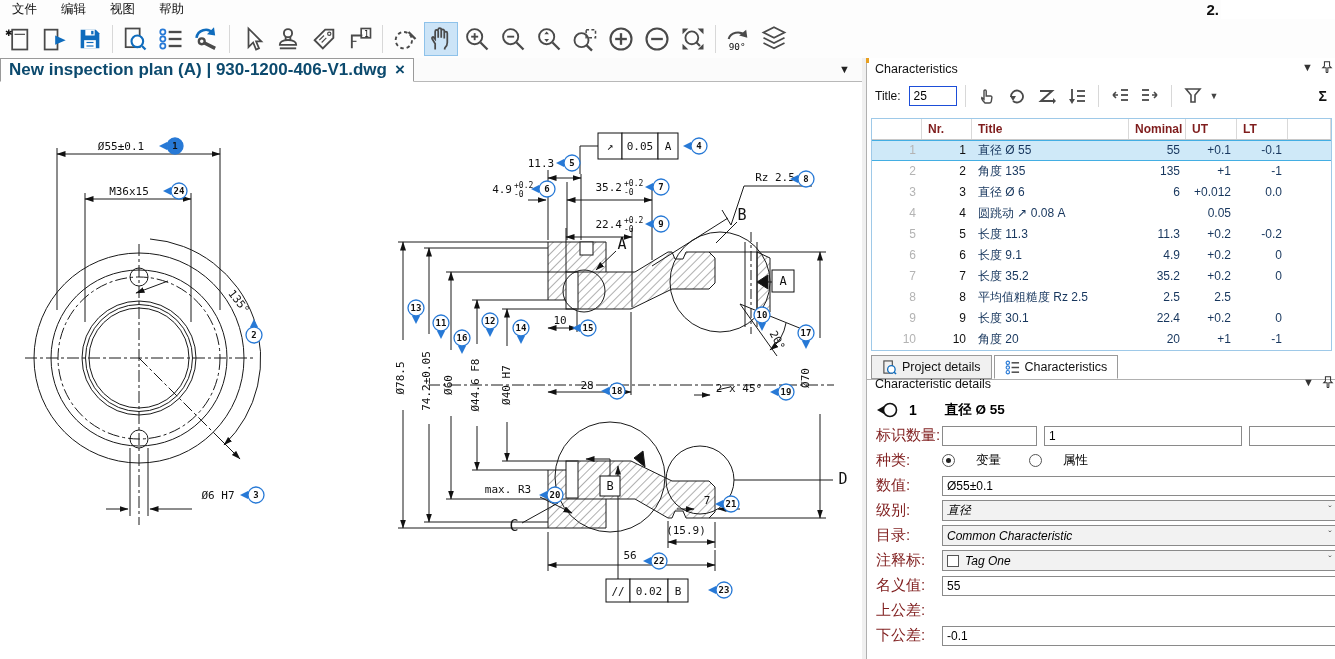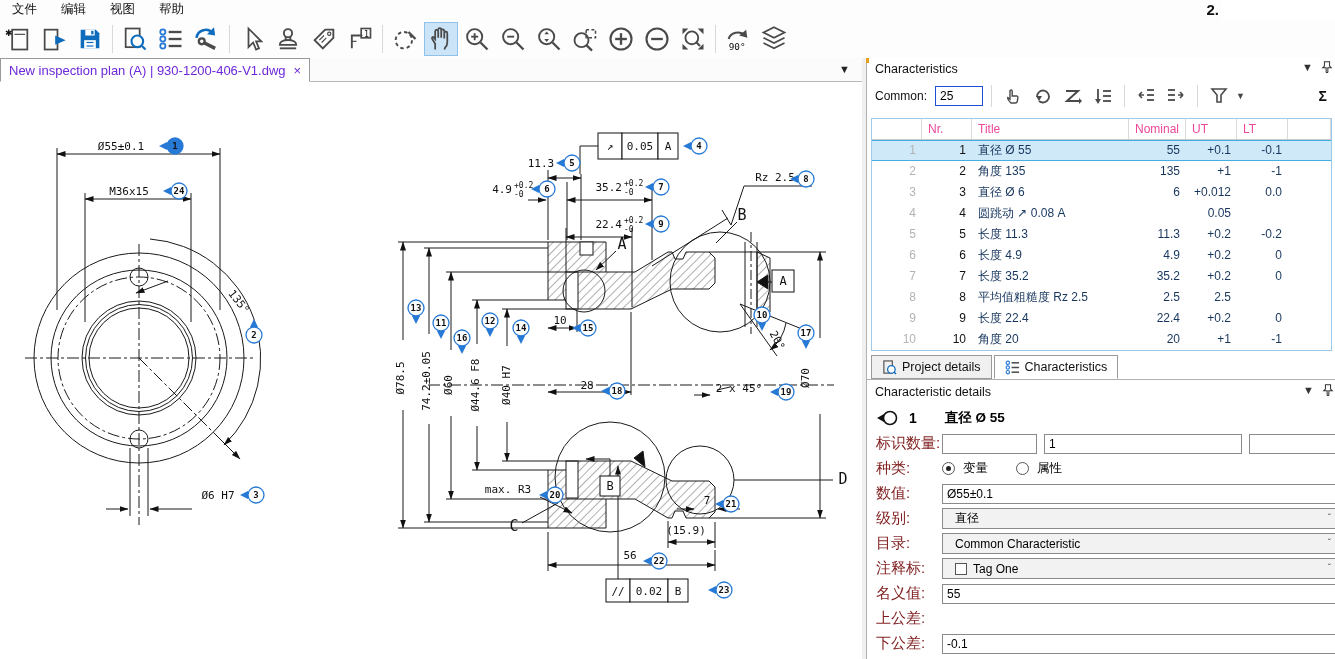--- a/index.html
+++ b/index.html
@@ -10,62 +10,62 @@
   #menu-right { position:absolute; right:2px; top:1px; font-size:15px; font-weight:bold; color:#111; }
   
   #toolbar { position:absolute; left:0; top:19px; width:1335px; height:39px; background:#fdfdfd; display:flex; align-items:center; }
   .tbtn { width:34px; height:34px; display:flex; align-items:center; justify-content:center; margin:0 1px; border:1px solid transparent; }
   .tbtn.active { background:#cce4f7; border:1px solid #8ec2ea; }
   .tsep { width:1px; height:28px; background:#d8d8d8; margin:0 4px; }
   .tbtn svg { width:28px; height:28px; }
   
   #tabbar { position:absolute; left:0; top:58px; width:862px; height:24px; background:#fbfbfb; border-bottom:1px solid #b8b8b8; }
   #doc-tab { position:absolute; left:0; top:0; height:24px; background:#fff; border:1px solid #9a9a9a; border-bottom:1px solid #fff; display:flex; align-items:center; padding:0 8px; gap:8px; }
-  #doc-tab span { font-size:13px; color:#6d28d9; white-space:nowrap; }
+  #doc-tab span { font-size:17px; color:#0c4a6e; white-space:nowrap;font-weight:bold; }
   #tab-caret { position:absolute; right:12px; top:5px; font-size:11px; color:#222; }
   
   #drawing-area { position:absolute; left:0; top:82px; width:862px; height:577px; background:#fff; }
   #sep-col { position:absolute; left:862px; top:58px; width:4px; height:601px; background:#f0f0f0; }
   
   #right-panel { position:absolute; left:866px; top:58px; width:469px; height:601px; background:#fff; border-left:1px solid #b0b0b0; }
   .panel-header { position:relative; height:22px; display:flex; align-items:center; padding-left:8px; font-size:12.5px; color:#111; }
   .panel-header .hdr-icons { position:absolute; right:2px; top:3px; display:flex; gap:8px; align-items:center; color:#333; font-size:11px; }
   #char-toolbar { position:relative; height:32px; display:flex; align-items:center; padding-left:8px; gap:4px; }
   #char-toolbar .lbl { font-size:12px; color:#111; margin-right:4px; }
   #start-input { width:48px; height:20px; border:1px solid #1d4ed8; font-size:12px; padding:1px 4px; font-family:inherit; }
   .mini { width:26px; height:24px; display:flex; align-items:center; justify-content:center; }
   .mini svg { width:20px; height:20px; }
   #sigma { position:absolute; right:8px; font-weight:bold; font-size:14px; color:#111; }
   
   #char-table { position:absolute; left:4px; top:60px; width:461px; height:233px; border:1px solid #9ec9e8; font-size:12px; overflow:hidden; }
   .trow { display:grid; grid-template-columns:50px 50px 157px 57px 51px 51px 1fr; height:21px; line-height:21px; }
-  .trow.thead { border-bottom:1px solid #c8c8c8; color:#ec4899; }
+  .trow.thead { border-bottom:1px solid #c8c8c8; color:#7f1d1d;font-weight:bold; }
   .thead .tc { border-right:1px solid #d9d9d9; }
   .tc { padding:0 6px; white-space:nowrap; overflow:hidden; }
   .c-idx { color:#b3b3b3; text-align:right; }
   .c-nr { text-align:right; color:#111; }
   .c-title { color:#17365d; }
   .c-num { text-align:right; color:#17365d; }
   .trow.selected { background:#cfe9f8; border-top:1px solid #43aee3; border-bottom:1px solid #43aee3; height:21px; line-height:19px; }
   
   #panel-tabs { position:absolute; left:0px; top:296px; width:469px; height:26px; border-bottom:1px solid #b0b0b0; display:flex; align-items:flex-end; padding-left:4px; gap:2px; }
   .ptab { height:24px; display:flex; align-items:center; gap:5px; padding:0 10px; font-size:12.5px; border:1px solid #9a9a9a; background:#f0f0f0; color:#111; }
   .ptab.active { background:#fff; border-bottom:1px solid #fff; }
   .ptab svg { width:15px; height:15px; }
   
-  #details { position:absolute; left:0; top:323px; width:469px; height:278px; }
+  #details { position:absolute; left:0; top:315px; width:469px; height:278px; }
   #detail-head { display:flex; align-items:center; gap:10px; padding:6px 0 4px 10px; }
   #detail-head .nr { font-size:14px; font-weight:bold; }
   #detail-head .ttl { font-size:13.5px; font-weight:bold; margin-left:18px; }
   .frow { position:relative; height:25px; display:flex; align-items:center; }
   .frow .flabel { position:absolute; left:9px; font-size:15px; color:#7f1d1d; }
   .fin { position:absolute; height:20px; border:1px solid #8a8a8a; background:#fff; font-size:12px; padding:1px 4px; font-family:inherit; }
-  .fsel { position:absolute; height:21px; border:1px solid #8a8a8a; background:#f2f2f2; font-size:12px; display:flex; align-items:center; padding:0 12px; }
+  .fsel { position:absolute; height:21px; border:1px solid #8a8a8a; background:#f2f2f2; font-size:12px; display:flex; align-items:center; padding:0 4px;font-style:italic; }
   .fsel .caret { position:absolute; right:4px; font-size:10px; color:#444; }
-  .radio { display:inline-flex; align-items:center; gap:8px; font-size:12.5px; margin-right:28px; }
+  .radio { display:inline-flex; align-items:center; gap:21px; font-size:12.5px; margin-right:28px; }
   .rdot { width:13px; height:13px; border-radius:50%; border:1px solid #555; background:#fff; position:relative; }
   .rdot.on::after { content:""; position:absolute; left:3px; top:3px; width:5px; height:5px; border-radius:50%; background:#222; }
   .cbox { width:12px; height:12px; border:1px solid #555; background:#fff; margin-right:6px; }
   
   text { font-family:"DejaVu Sans Mono","Liberation Mono",monospace; fill:#111; }
 </style>
 </head>
 <body>
 
 <div id="menubar">
@@ -535,21 +535,21 @@
   <div class="panel-header">
     <span>Characteristics</span>
     <span class="hdr-icons">
       <span>▼</span>
       <svg width="12" height="12" viewBox="0 0 14 14">
           <path d="M4,1 h6 v5 l2,2 h-4 v5 l-1,1 -1,-1 v-5 H2 l2,-2 z" fill="none" stroke="#333" stroke-width="1.2"></path>
         </svg>
     </span>
   </div>
   <div id="char-toolbar">
-    <span class="lbl">Common:</span>
+    <span class="lbl">Title:</span>
     <input id="start-input" value="25" style="">
     <div class="tsep" style="height:22px;"></div>
     <span class="mini">
         <svg viewBox="0 0 20 20">
           <path d="M8,17 c-2,-2 -4,-4 -3.2,-5.5 l2.2,1.8 V5 a1.1,1.1 0 0 1 2.2,0 v5 h4.5 a1.2,1.2 0 0 1 1.2,1.3 l-0.6,4 c-0.2,1 -1,1.7 -2,1.7 z" fill="none" stroke="#4a4a4a" stroke-width="1.4"></path>
         </svg>
       </span>
     <span class="mini">
         <svg viewBox="0 0 20 20">
           <path d="M4,11 a6,6 0 1 1 2,4" fill="none" stroke="#4a4a4a" stroke-width="1.8"></path>
@@ -649,21 +649,21 @@
           <div class="tc c-nr">5</div>
           <div class="tc c-title">长度 11.3</div>
           <div class="tc c-num">11.3</div>
           <div class="tc c-num">+0.2</div>
           <div class="tc c-num">-0.2</div>
           <div class="tc "> </div>
         </div>
         <div class="trow">
           <div class="tc c-idx">6</div>
           <div class="tc c-nr">6</div>
-          <div class="tc c-title">长度 4.9</div>
+          <div class="tc c-title">长度 9.1</div>
           <div class="tc c-num">4.9</div>
           <div class="tc c-num">+0.2</div>
           <div class="tc c-num">0</div>
           <div class="tc "> </div>
         </div>
         <div class="trow">
           <div class="tc c-idx">7</div>
           <div class="tc c-nr">7</div>
           <div class="tc c-title">长度 35.2</div>
           <div class="tc c-num">35.2</div>
@@ -676,21 +676,21 @@
           <div class="tc c-nr">8</div>
           <div class="tc c-title">平均值粗糙度 Rz 2.5</div>
           <div class="tc c-num">2.5</div>
           <div class="tc c-num">2.5</div>
           <div class="tc c-num"></div>
           <div class="tc "> </div>
         </div>
         <div class="trow">
           <div class="tc c-idx">9</div>
           <div class="tc c-nr">9</div>
-          <div class="tc c-title">长度 22.4</div>
+          <div class="tc c-title">长度 30.1</div>
           <div class="tc c-num">22.4</div>
           <div class="tc c-num">+0.2</div>
           <div class="tc c-num">0</div>
           <div class="tc "> </div>
         </div>
         <div class="trow">
           <div class="tc c-idx">10</div>
           <div class="tc c-nr">10</div>
           <div class="tc c-title">角度 20</div>
           <div class="tc c-num">20</div>

